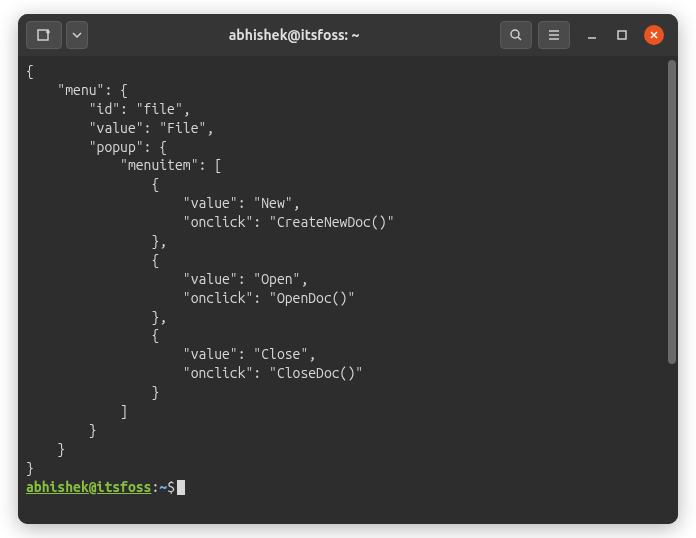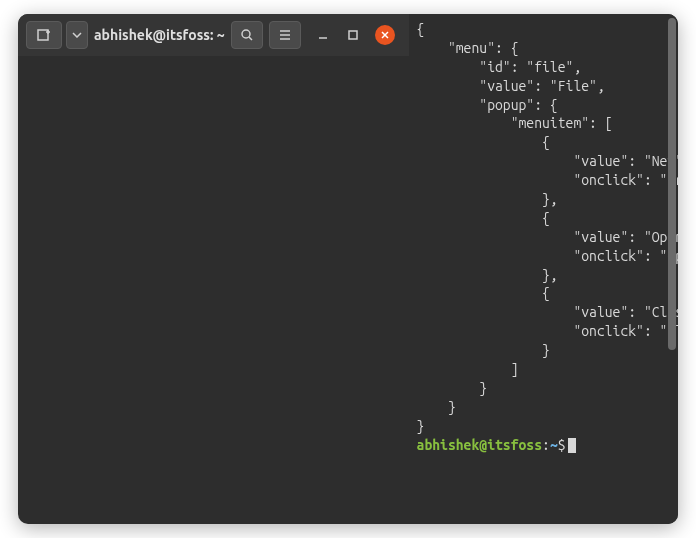--- a/index.html
+++ b/index.html
@@ -16,21 +16,21 @@
       font-family: "Ubuntu Mono", "DejaVu Sans Mono", monospace;
     }
     .window {
       width: 660px;
       height: 510px;
       background: #2d2d2d;
       border-radius: 10px;
       overflow: hidden;
       box-shadow: 0 4px 20px rgba(0,0,0,0.3);
       display: flex;
-      flex-direction: row;
+      flex-direction: column;
     }
     .titlebar {
       height: 42px;
       background: #353535;
       display: flex;
       align-items: center;
       padding: 0 8px;
       gap: 6px;
     }
     .tb-left {
@@ -113,20 +113,21 @@
       right: 2px;
       top: 4px;
       width: 8px;
       height: 65%;
       background: #6a6a6a;
       border-radius: 4px;
     }
     .prompt-user {
       color: #88c03f;
       font-weight: bold;
+      text-decoration: underline;
     }
     .prompt-colon {
       color: #d8d8d8;
     }
     .prompt-path {
       color: #6cb0e0;
       font-weight: bold;
     }
     .prompt-dollar {
       color: #d8d8d8;

